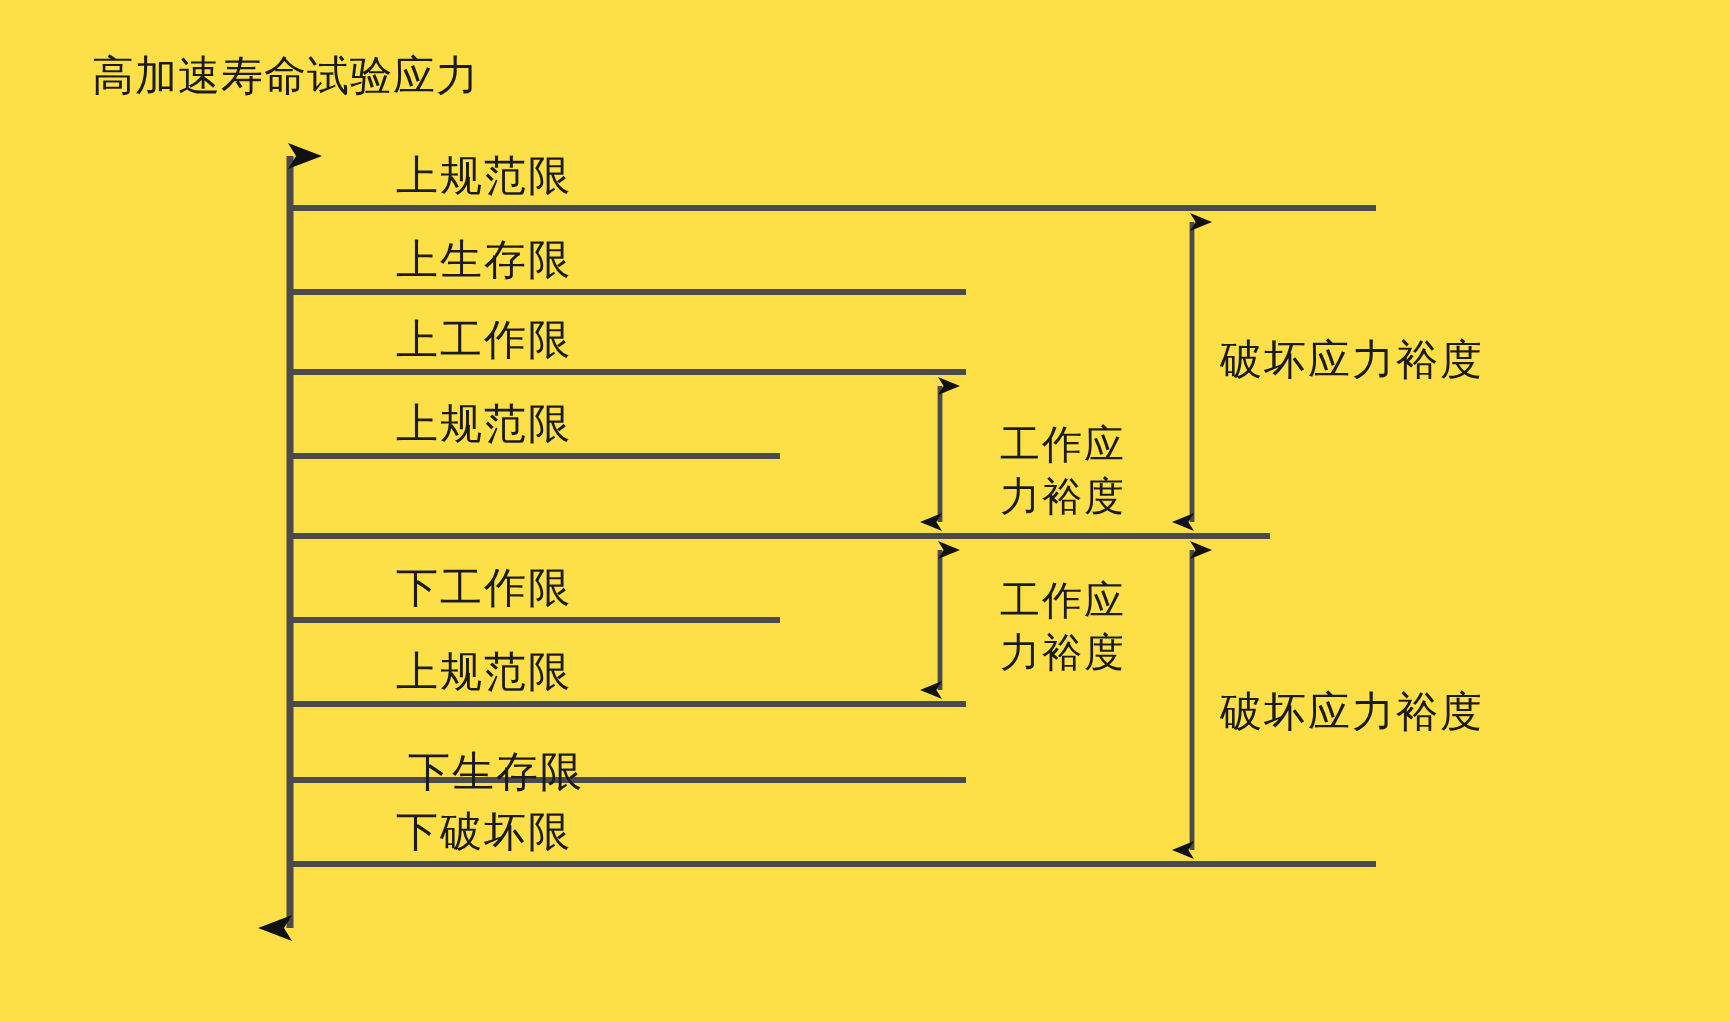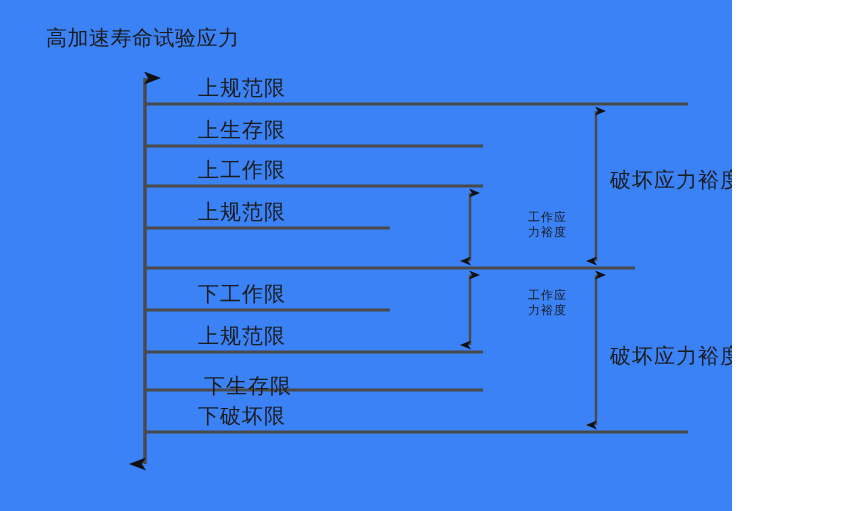--- a/index.html
+++ b/index.html
@@ -2,23 +2,23 @@
 <html><head>
 <meta charset="utf-8">
 <style>
   html, body {
     margin: 0;
     padding: 0;
     background: #ffffff;
   }
   #canvas {
     position: relative;
-    width: 732px;
+    width: 865px;
     height: 511px;
-    background: #3b82f6;
+    background: #fde047;
     font-family: "DejaVu Serif", "Liberation Serif", serif;
     overflow: hidden;
   }
   #diagram-svg {
     position: absolute;
     left: 0;
     top: 0;
     width: 865px;
     height: 511px;
   }
@@ -39,26 +39,25 @@
     font-size: 21px;
     letter-spacing: 1px;
     text-align: left;
   }
   .margin-label-big {
     font-size: 21px;
     letter-spacing: 1px;
     text-align: right;
   }
   .margin-label-small {
-    font-size: 12px;
+    font-size: 20px;
     letter-spacing: 1px;
     line-height: 1.28;
     text-align: left;
     white-space: pre-line;
-    margin-left: 28px;
   }
 </style>
 </head>
 <body>
 
 <div id="canvas">
 
   <svg id="diagram-svg" viewBox="0 0 865 511" xmlns="http://www.w3.org/2000/svg">
     <defs>
       <marker id="arrowUp" markerWidth="9" markerHeight="11" refX="4.5" refY="10" orient="auto" markerUnits="userSpaceOnUse">

